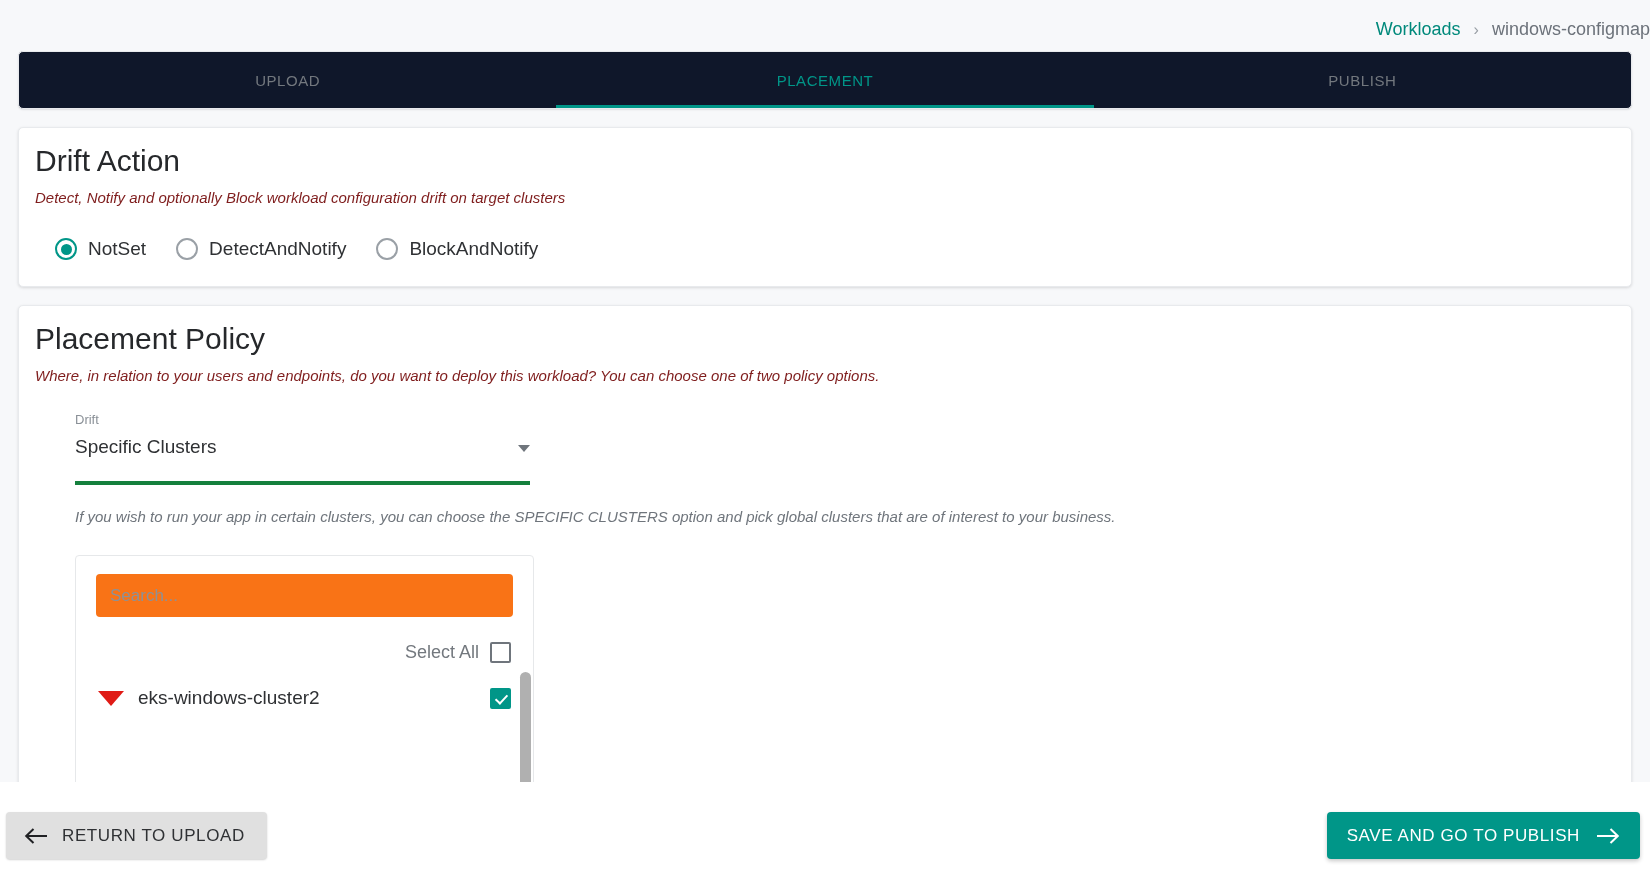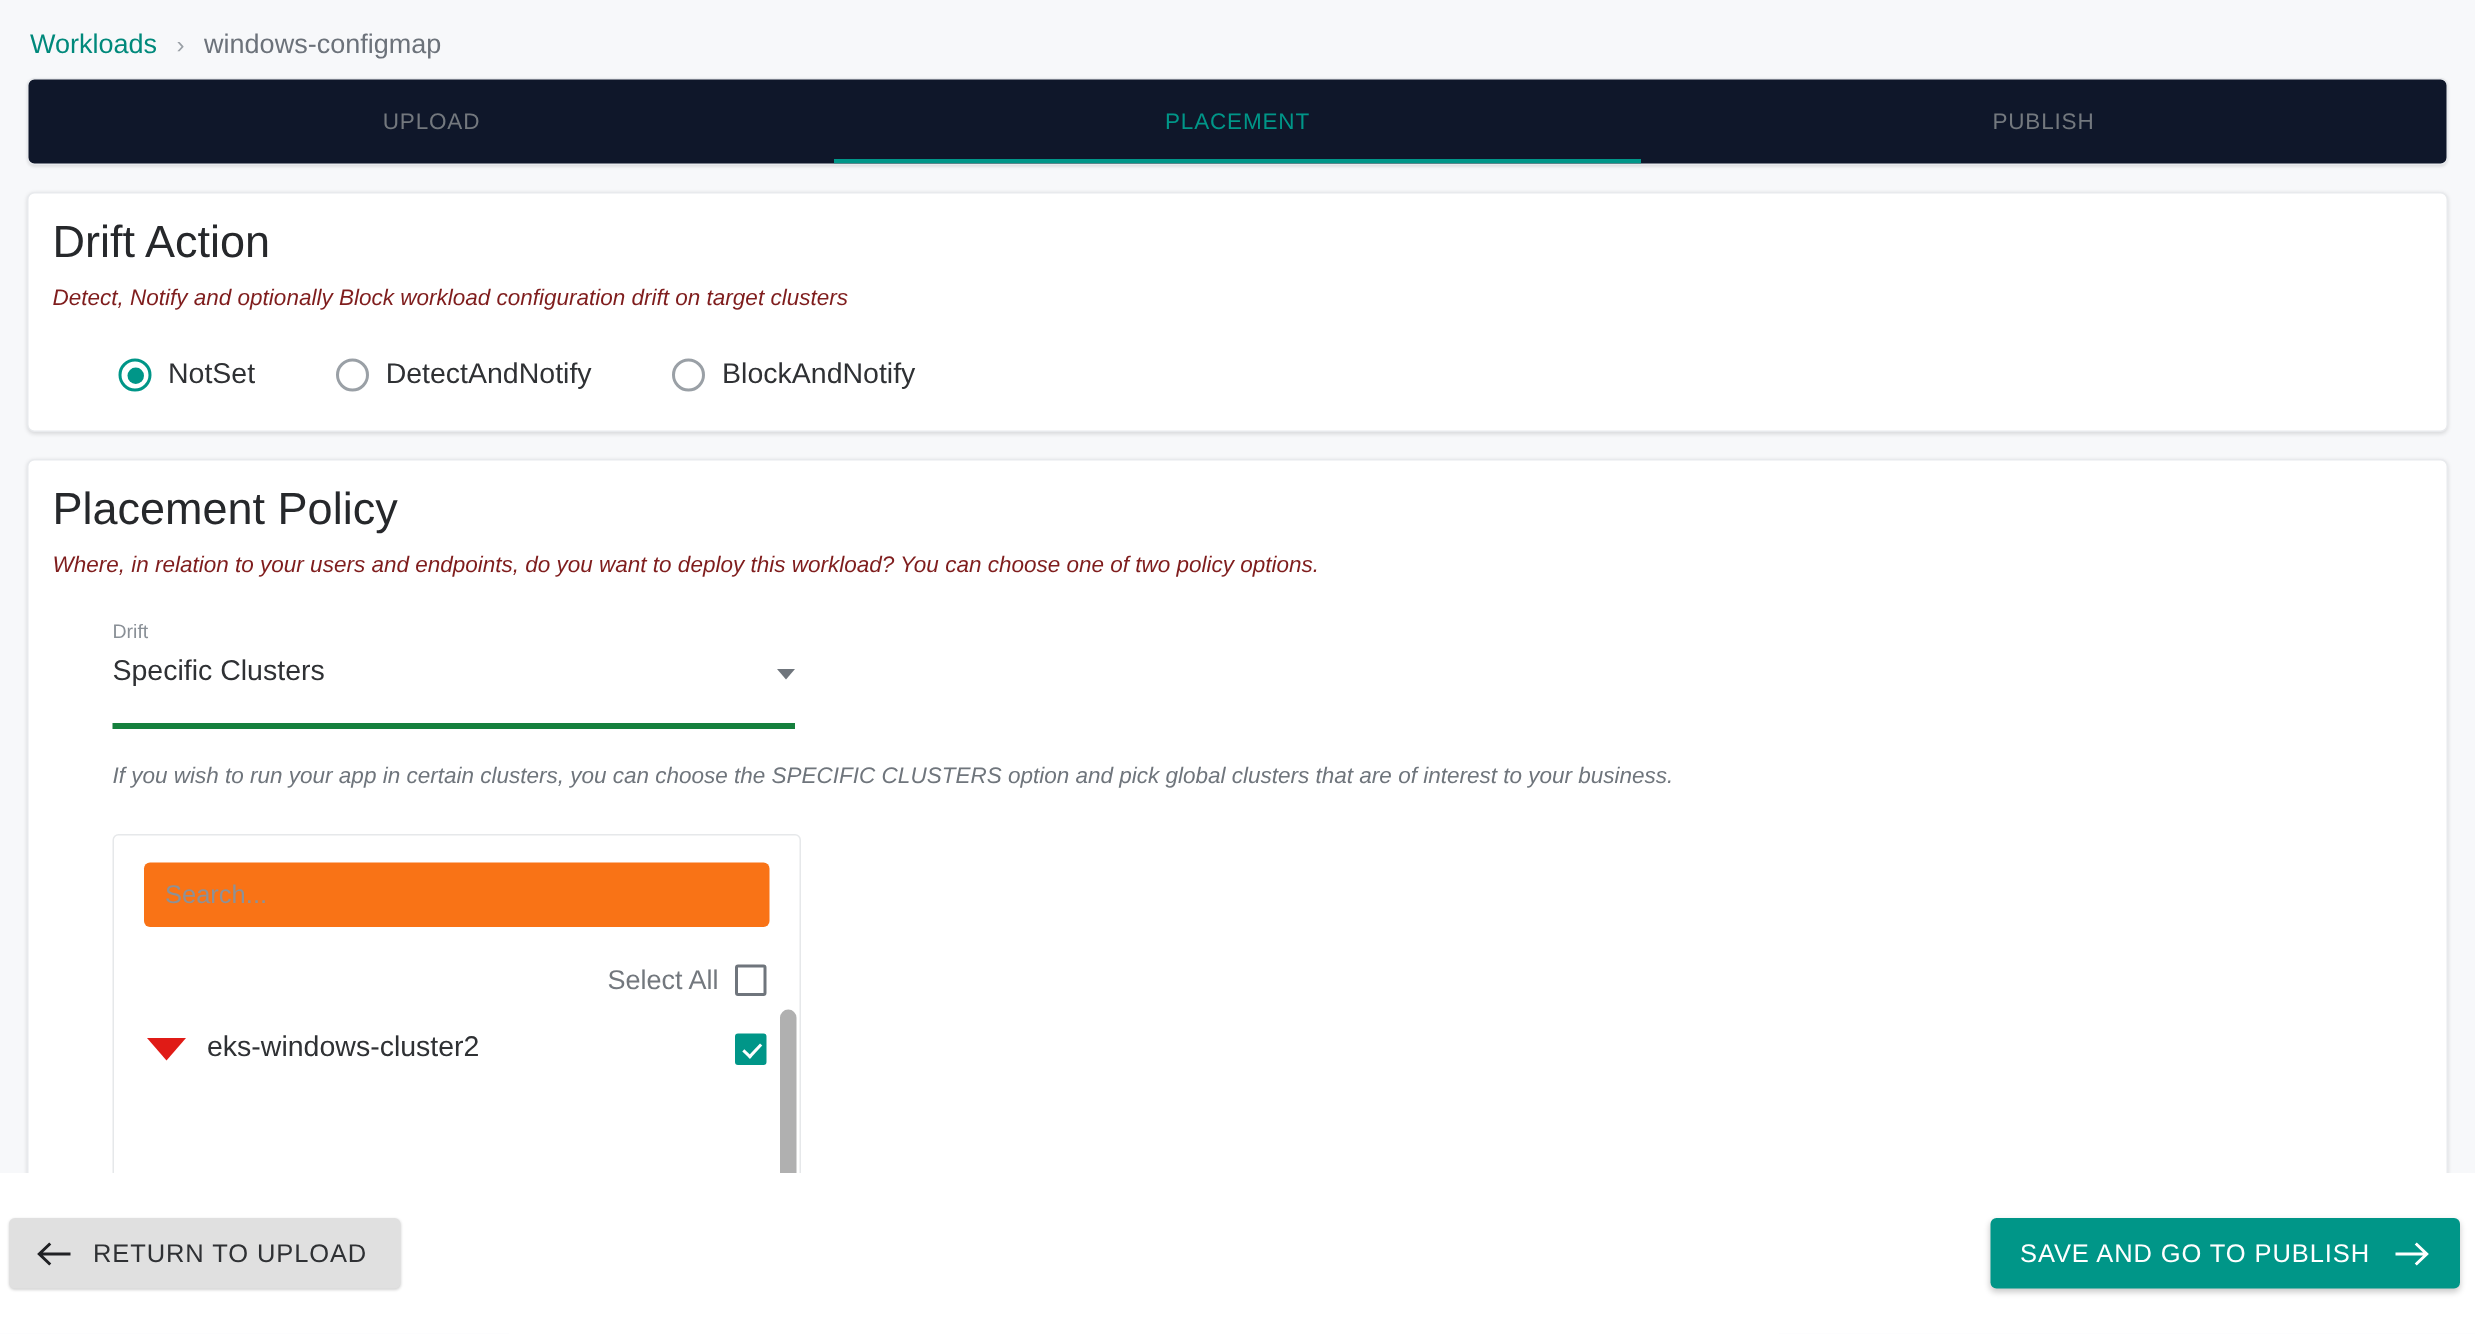--- a/index.html
+++ b/index.html
@@ -14,20 +14,21 @@
     color: #3c4043;
     -webkit-font-smoothing: antialiased;
   }
 
   
   .breadcrumb {
     padding: 18px 0 10px 20px;
     font-size: 18px;
     line-height: 22px;
     white-space: nowrap;
+    text-align: right;
   }
   .crumb-link { color: #00897b; cursor: pointer; }
   .crumb-sep { color: #9aa0a6; margin: 0 8px; font-size: 16px; }
   .crumb-current { color: #6c727a; }
 
   
   .tabbar {
     margin: 0 18px;
     background: #0f172a;
     border: 1px solid #e8eaed;
@@ -87,21 +88,20 @@
     display: flex;
     align-items: center;
     padding: 30px 0 26px 36px;
     gap: 0;
   }
   .radio-opt {
     display: flex;
     align-items: flex-start;
     cursor: pointer;
     margin-right: 30px;
-    margin-left: 24px;
   }
   .radio-mark {
     width: 22px; height: 22px;
     border-radius: 50%;
     border: 2px solid #9aa0a6;
     display: inline-flex;
     align-items: center;
     justify-content: center;
     flex: none;
   }

